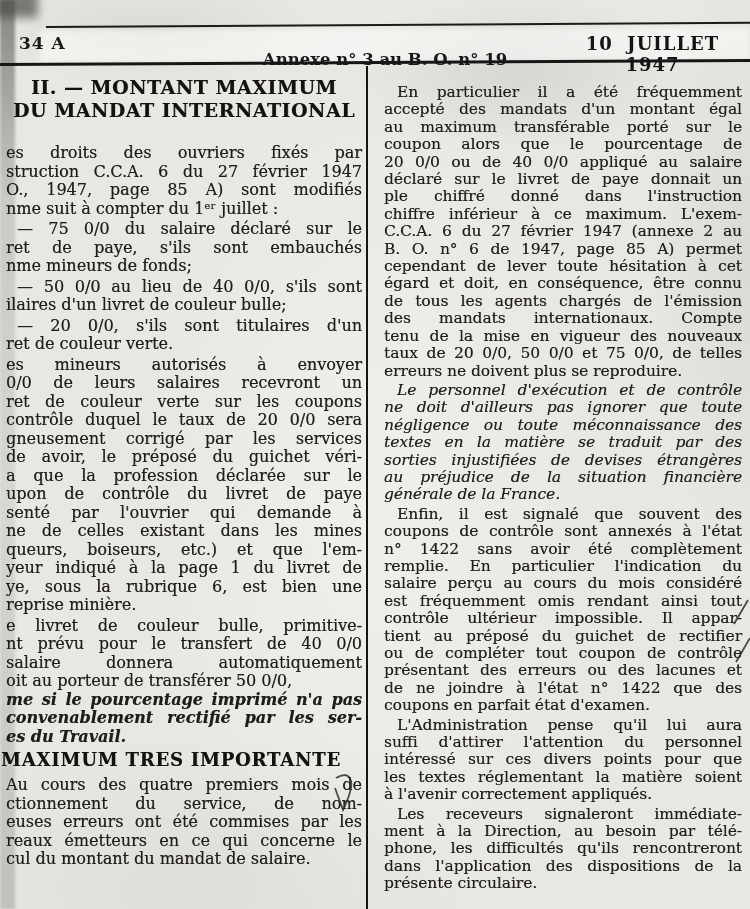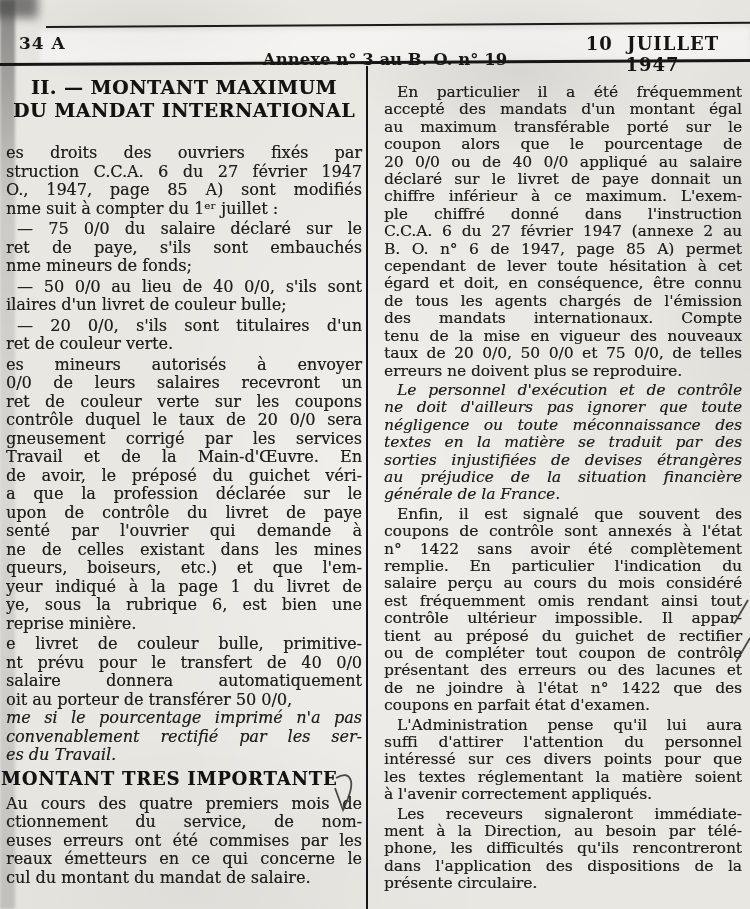--- a/index.html
+++ b/index.html
@@ -57,21 +57,21 @@
     position:absolute;left:366px;top:66px;width:2px;height:843px;background:#151515;
   }
   
   .col{position:absolute;top:76px;
     text-shadow:0.3px 0 0 rgba(25,23,20,.55);}
   #left-col{left:6px;width:356px;font-size:16px;line-height:18.5px;}
   #right-col{left:384px;top:84px;width:358px;font-size:15.4px;line-height:17.4px;}
   .block{margin:0;}
   #left-col .block + .block{margin-top:2px;}
   #right-col .block + .block{margin-top:2px;}
-  .block.tight{margin-top:0 !important;}
+  .block.tight{margin-top:0 !important;font-weight:bold;}
   .line{text-align:justify;text-align-last:justify;}
   .line.last{text-align-last:left;}
   .line.dash{padding-left:11px;}
   .line.ind{text-indent:13px;}
   .it{font-style:italic;}
   .heading .line{text-align:center;text-align-last:center;font-weight:bold;
     font-size:19px;line-height:23px;letter-spacing:0.5px;color:#141210;}
   #left-col .heading{margin-bottom:22px;}
   .subheading{margin:9px 0 4px -5px;}
   .subheading .line{text-align:left;text-align-last:left;font-weight:bold;
@@ -124,21 +124,20 @@
       <div class="block para">
         <div class="line dash">— 20 0/0, s'ils sont titulaires d'un</div>
         <div class="line last">ret de couleur verte.</div>
       </div>
       <div class="block para">
         <div class="line">es mineurs autorisés à envoyer</div>
         <div class="line">0/0 de leurs salaires recevront un</div>
         <div class="line">ret de couleur verte sur les coupons</div>
         <div class="line">contrôle duquel le taux de 20 0/0 sera</div>
         <div class="line">gneusement corrigé par les services</div>
-        <div class="line">Travail et de la Main-d'Œuvre. En</div>
         <div class="line">de avoir, le préposé du guichet véri-</div>
         <div class="line">a que la profession déclarée sur le</div>
         <div class="line">upon de contrôle du livret de paye</div>
         <div class="line">senté par l'ouvrier qui demande à</div>
         <div class="line">ne de celles existant dans les mines</div>
         <div class="line">queurs, boiseurs, etc.) et que l'em-</div>
         <div class="line">yeur indiqué à la page 1 du livret de</div>
         <div class="line">ye, sous la rubrique 6, est bien une</div>
         <div class="line last">reprise minière.</div>
       </div>
@@ -147,41 +146,41 @@
         <div class="line">nt prévu pour le transfert de 40 0/0</div>
         <div class="line">salaire donnera automatiquement</div>
         <div class="line last">oit au porteur de transférer 50 0/0,</div>
       </div>
       <div class="block para it tight">
         <div class="line">me si le pourcentage imprimé n'a pas</div>
         <div class="line">convenablement rectifié par les ser-</div>
         <div class="line last">es du Travail.</div>
       </div>
       <div class="block subheading">
-        <div class="line last">MONTANT TRES IMPORTANTE</div>
+        <div class="line last">MAXIMUM TRES IMPORTANTE</div>
       </div>
       <div class="block para">
         <div class="line">Au cours des quatre premiers mois de</div>
         <div class="line">ctionnement du service, de nom-</div>
         <div class="line">euses erreurs ont été commises par les</div>
         <div class="line">reaux émetteurs en ce qui concerne le</div>
         <div class="line last">cul du montant du mandat de salaire.</div>
       </div>
     </div>
 
   <div id="right-col" class="col">
       <div class="block para">
         <div class="line ind">En particulier il a été fréquemment</div>
         <div class="line">accepté des mandats d'un montant égal</div>
         <div class="line">au maximum transférable porté sur le</div>
         <div class="line">coupon alors que le pourcentage de</div>
         <div class="line">20 0/0 ou de 40 0/0 appliqué au salaire</div>
         <div class="line">déclaré sur le livret de paye donnait un</div>
+        <div class="line">ple chiffré donné dans l'instruction</div>
         <div class="line">chiffre inférieur à ce maximum. L'exem-</div>
-        <div class="line">ple chiffré donné dans l'instruction</div>
         <div class="line">C.C.A. 6 du 27 février 1947 (annexe 2 au</div>
         <div class="line">B. O. n° 6 de 1947, page 85 A) permet</div>
         <div class="line">cependant de lever toute hésitation à cet</div>
         <div class="line">égard et doit, en conséquence, être connu</div>
         <div class="line">de tous les agents chargés de l'émission</div>
         <div class="line">des mandats internationaux. Compte</div>
         <div class="line">tenu de la mise en vigueur des nouveaux</div>
         <div class="line">taux de 20 0/0, 50 0/0 et 75 0/0, de telles</div>
         <div class="line last">erreurs ne doivent plus se reproduire.</div>
       </div>

